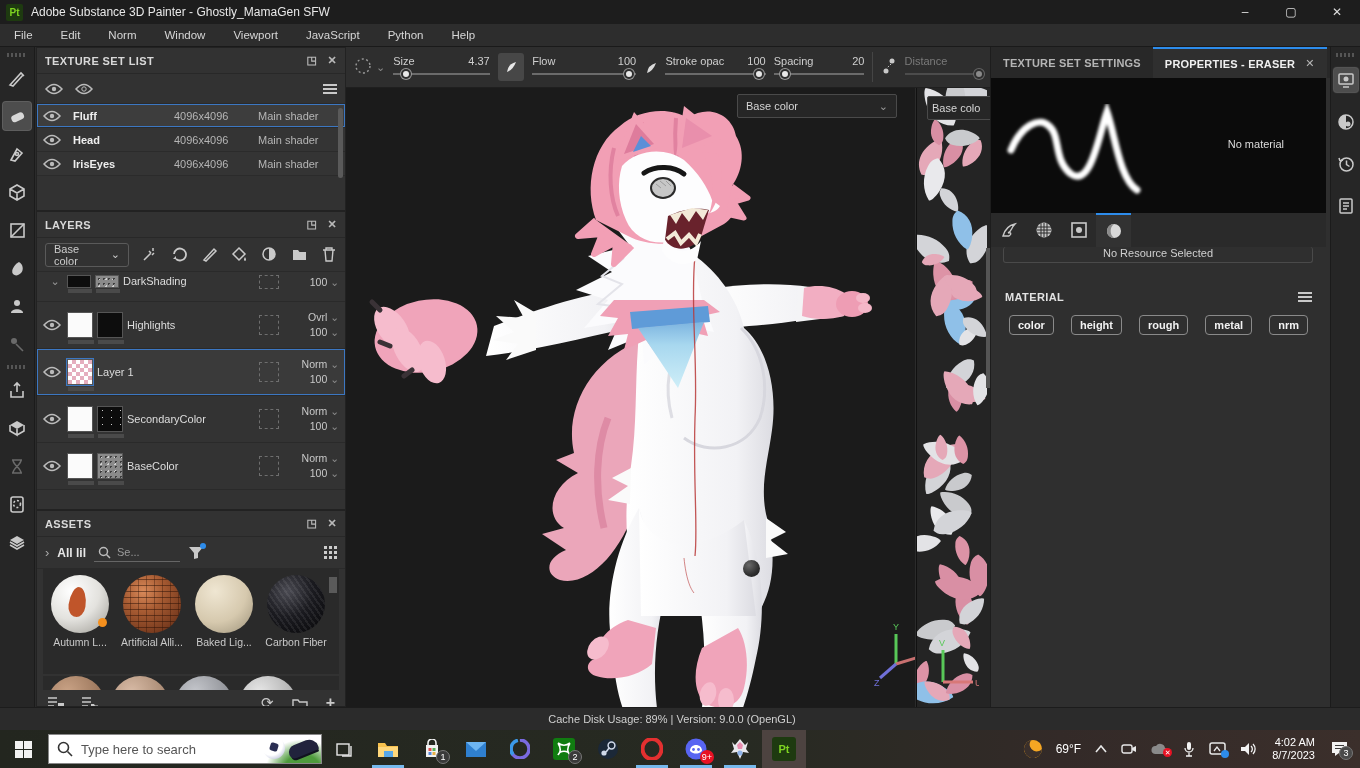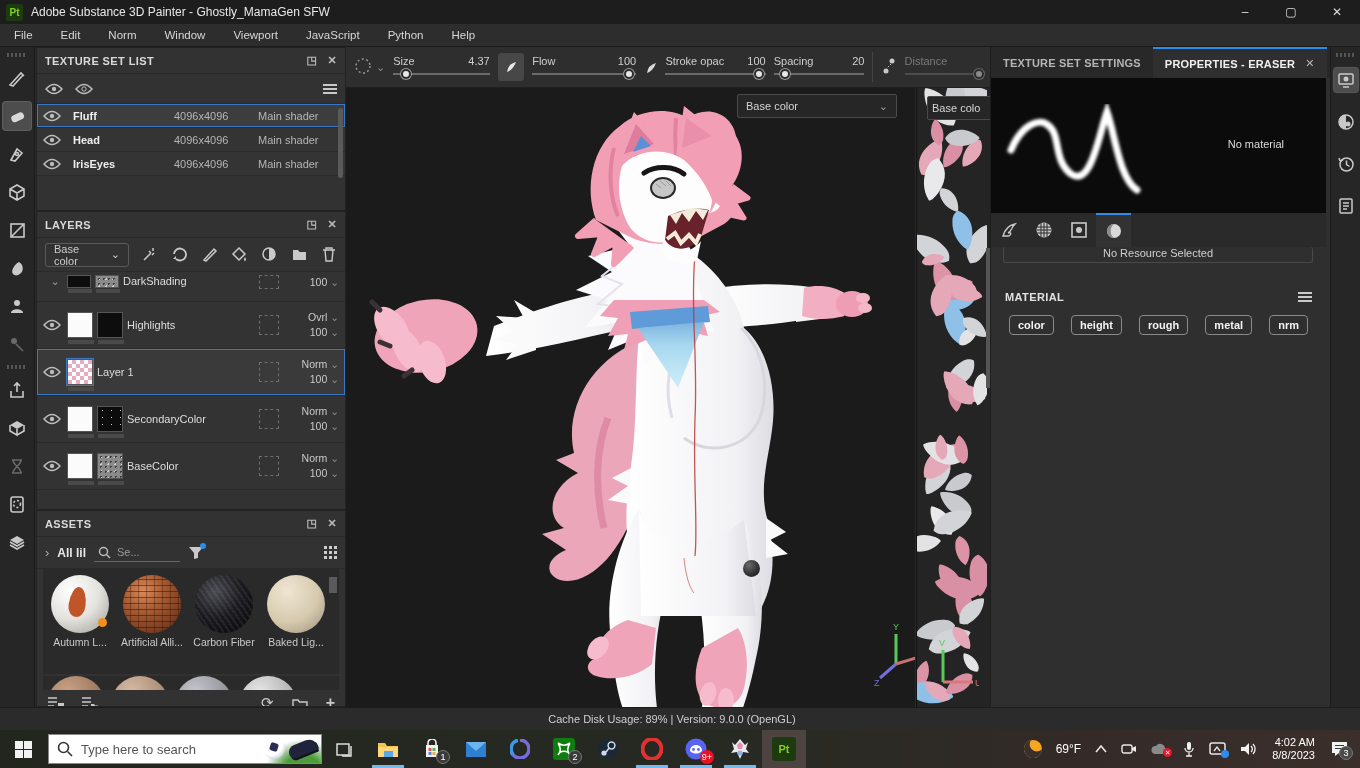--- a/index.html
+++ b/index.html
@@ -420,28 +420,28 @@
       </div>
       <div class="matlabel">Autumn L...</div>
     </div>
     <div class="matcell">
       <div class="sphere" style="background:radial-gradient(circle at 35% 28%,#d98a5a 0%,#a85c33 35%,#7a3c1f 75%,#4a2413 100%);">
         <div style="position:absolute;inset:0;border-radius:50%;background:repeating-linear-gradient(0deg,transparent 0 5px,rgba(40,15,5,.5) 5px 6px),repeating-linear-gradient(90deg,transparent 0 7px,rgba(40,15,5,.35) 7px 8px);"></div>
       </div>
       <div class="matlabel">Artificial Alli...</div>
     </div>
     <div class="matcell">
+      <div class="sphere" style="background:radial-gradient(circle at 35% 28%,#efe6d2 0%,#d6c9ae 55%,#9a8f77 100%);"></div>
+      <div class="matlabel">Baked Lig...</div>
+    </div>
+    <div class="matcell">
       <div class="sphere" style="background:radial-gradient(circle at 35% 28%,#4a4a52 0%,#1b1b20 45%,#060608 100%);">
         <div style="position:absolute;inset:0;border-radius:50%;background:repeating-linear-gradient(55deg,transparent 0 3px,rgba(255,255,255,.07) 3px 5px);"></div>
       </div>
       <div class="matlabel">Carbon Fiber</div>
-    </div>
-    <div class="matcell">
-      <div class="sphere" style="background:radial-gradient(circle at 35% 28%,#efe6d2 0%,#d6c9ae 55%,#9a8f77 100%);"></div>
-      <div class="matlabel">Baked Lig...</div>
     </div>
     <div class="abs" style="right:2px;top:8px;width:8px;height:16px;background:#5a5a5a;"></div>
   </div>
 
   <div style="display:flex;gap:6px;margin:2px 6px 0;height:14px;overflow:hidden;background:#2a2a2a;padding:0 4px;">
     <div class="sphere" style="width:58px;height:58px;margin:0;background:radial-gradient(circle at 35% 28%,#caa386,#7d5a41);flex:none;"></div>
     <div class="sphere" style="width:58px;height:58px;margin:0;background:radial-gradient(circle at 35% 28%,#d8bba6,#8a6a52);flex:none;"></div>
     <div class="sphere" style="width:58px;height:58px;margin:0;background:radial-gradient(circle at 35% 28%,#c5c7cc,#6e7076);flex:none;"></div>
     <div class="sphere" style="width:58px;height:58px;margin:0;background:radial-gradient(circle at 35% 28%,#e7e7e7,#8e8e8e);flex:none;"></div>
   </div>
@@ -939,21 +939,21 @@
       <span style="position:absolute;right:-3px;bottom:-2px;width:8px;height:8px;border-radius:50%;background:#2d8ceb;"></span>
     </span>
     <span class="trayicon">
         <svg width="17" height="14">
           <path d="M1 5 h4 l4 -4 v12 l-4 -4 h-4 Z" fill="#f2f2f2"></path>
           <path d="M11 4 a4 4 0 0 1 0 6 M13 2 a7 7 0 0 1 0 10" stroke="#f2f2f2" fill="none" stroke-width="1.3"></path>
         </svg>
       </span>
     <div id="clock">
       <div>4:02 AM</div>
-      <div>8/8/2023</div>
+      <div>8/7/2023</div>
     </div>
     <span class="trayicon" style="position:relative;margin-right:12px;">
       <svg width="18" height="16">
           <path d="M2 1 h15 v11 h-8 l-4 3 v-3 h-3 Z" fill="#f2f2f2"></path>
           <path d="M5 4.5 h9 M5 7.5 h9" stroke="#3a3a3a" stroke-width="1.2"></path>
         </svg>
       <span class="badge" style="right:-5px;bottom:-3px;background:#4a4a4a;">3</span>
     </span>
   </div>
 </div>

